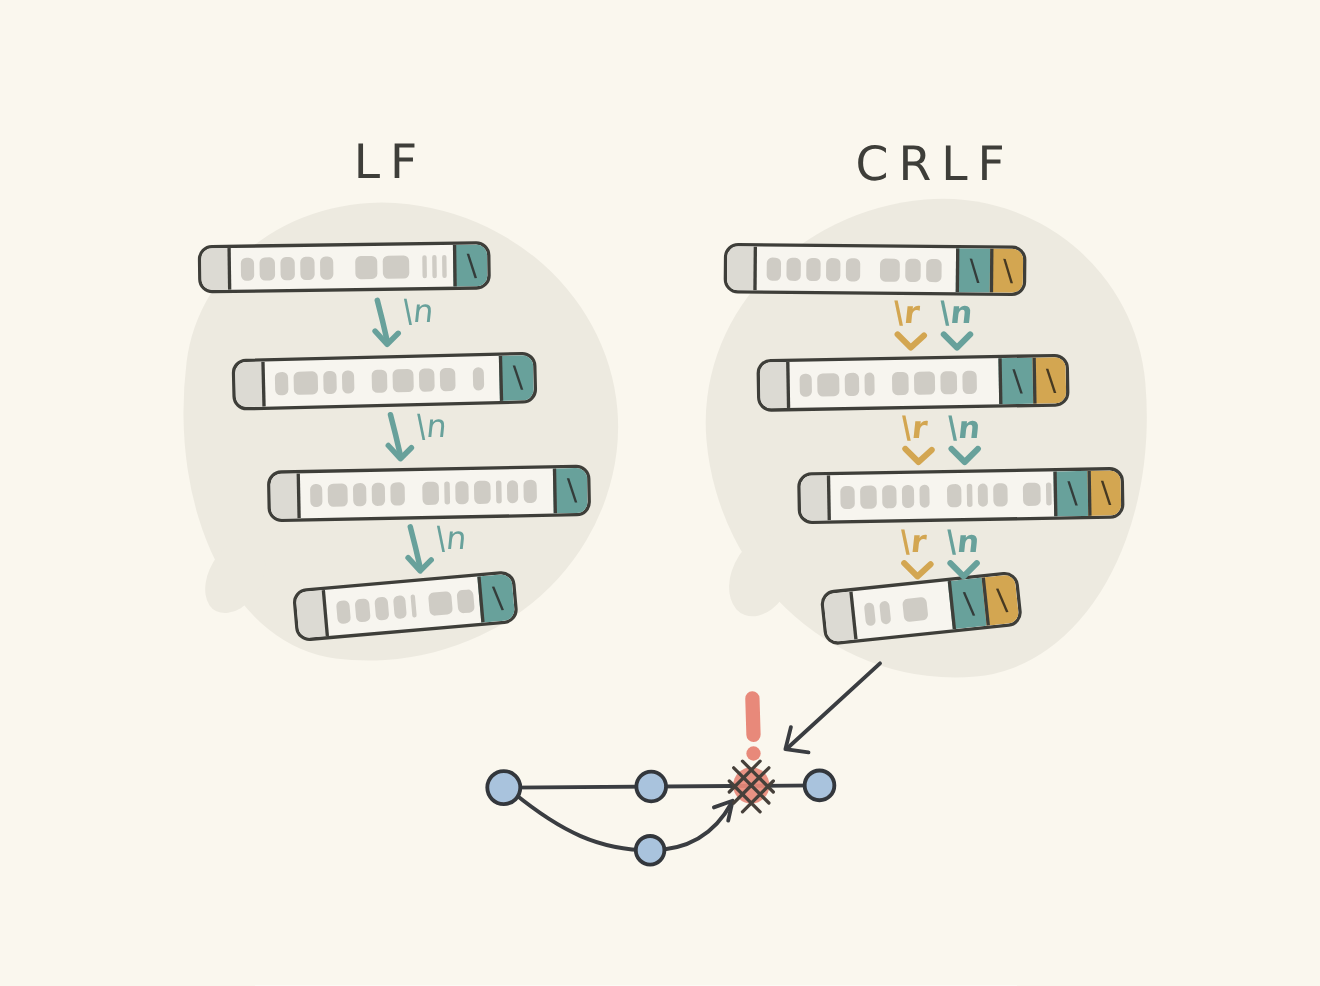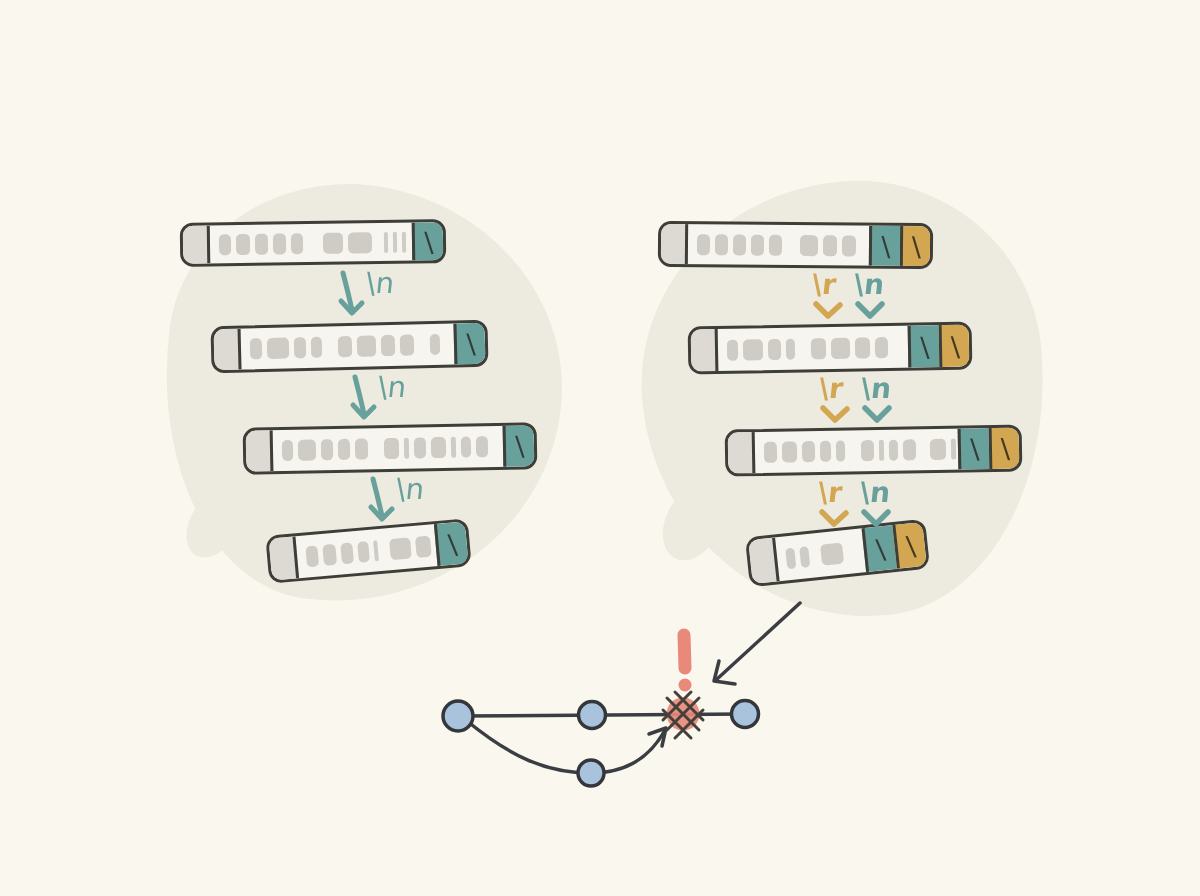--- a/index.html
+++ b/index.html
@@ -65,20 +65,22 @@
 </head>
 <body>
 
 <div id="scene">
 
   <div class="blob" id="blob-lf"></div>
   <div class="blob" id="blob-crlf"></div>
   <div class="blob" id="blob-small-left"></div>
   <div class="blob" id="blob-small-right"></div>
 
+  <div class="title" id="lf-title">LF</div>
+  <div class="title" id="crlf-title">CRLF</div>
 
   <div id="lf-column">
       <div class="bar" style="left: 180px; top: 221px; width: 266px; height: 44px; transform: rotate(-0.8deg);">
         <span class="cap gray"></span>
         <span class="bbody">
           <i class="blk" style="width: 12px;"></i>
           <i class="blk" style="width: 14px;"></i>
           <i class="blk" style="width: 13px;"></i>
           <i class="blk" style="width: 13px;"></i>
           <i class="blk" style="width: 12px;"></i>

